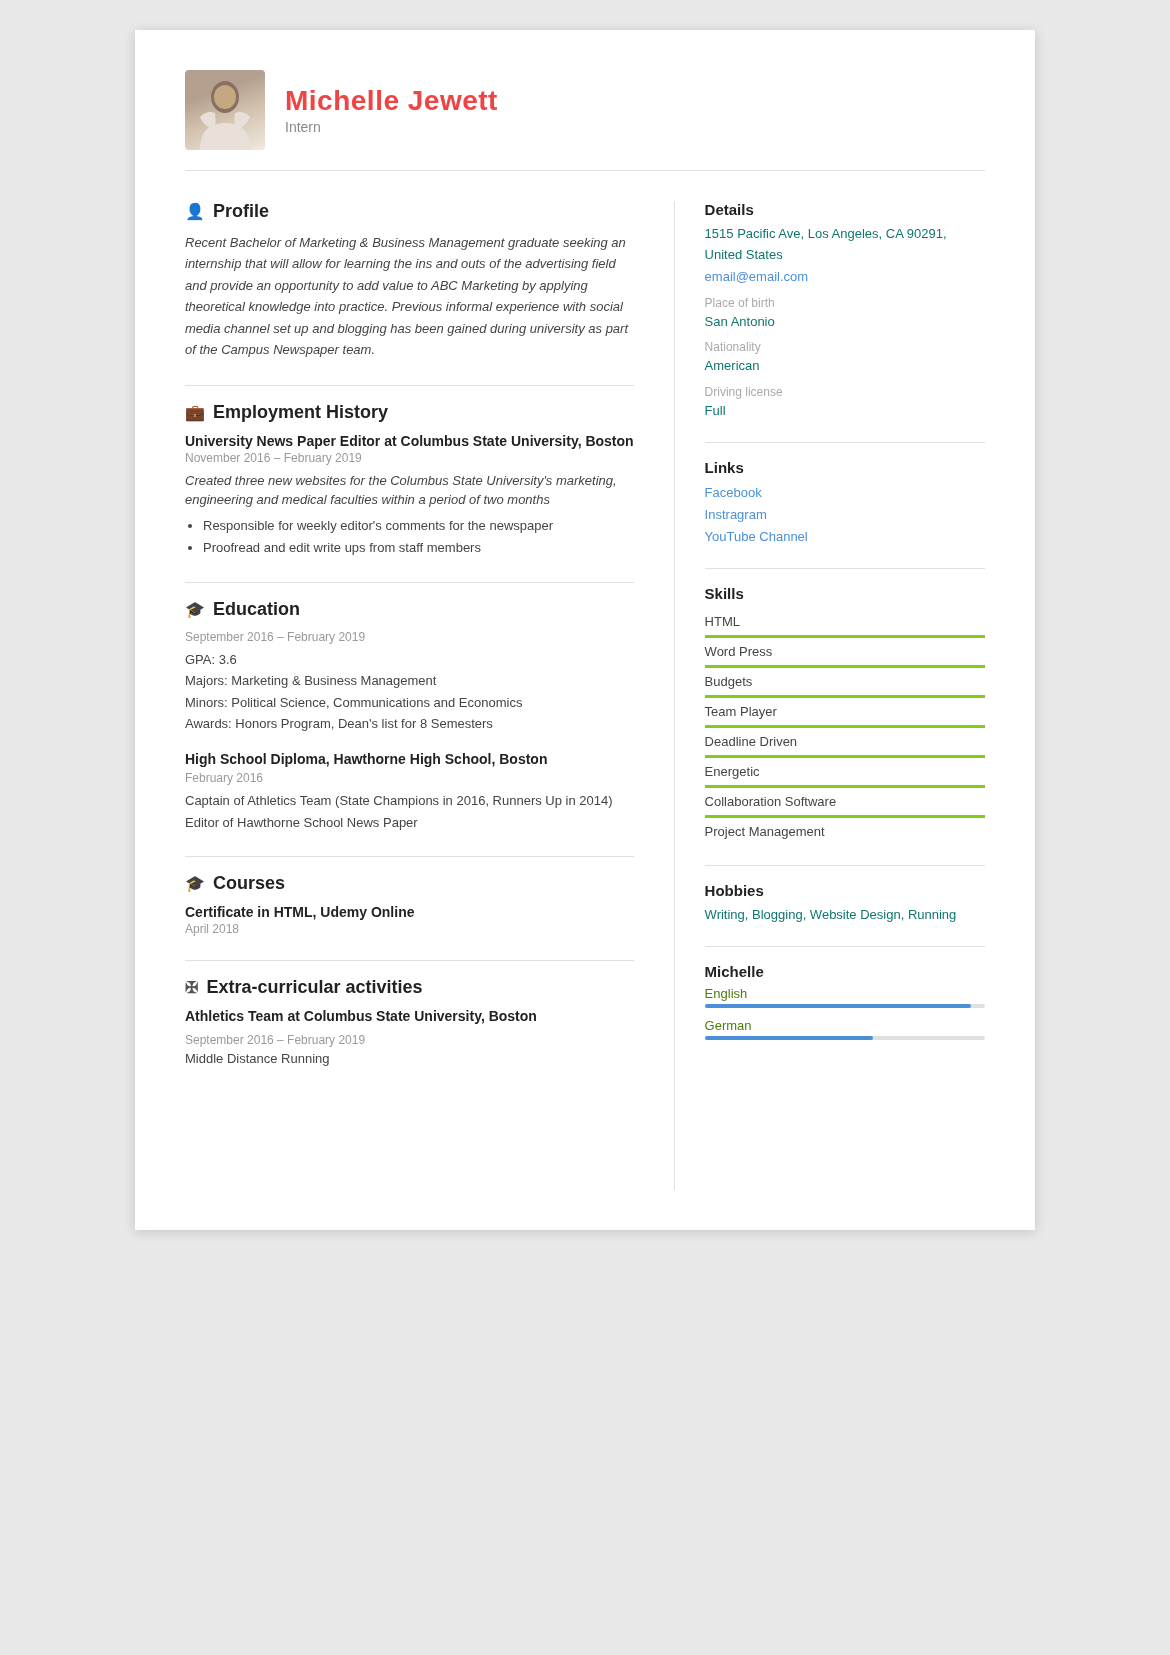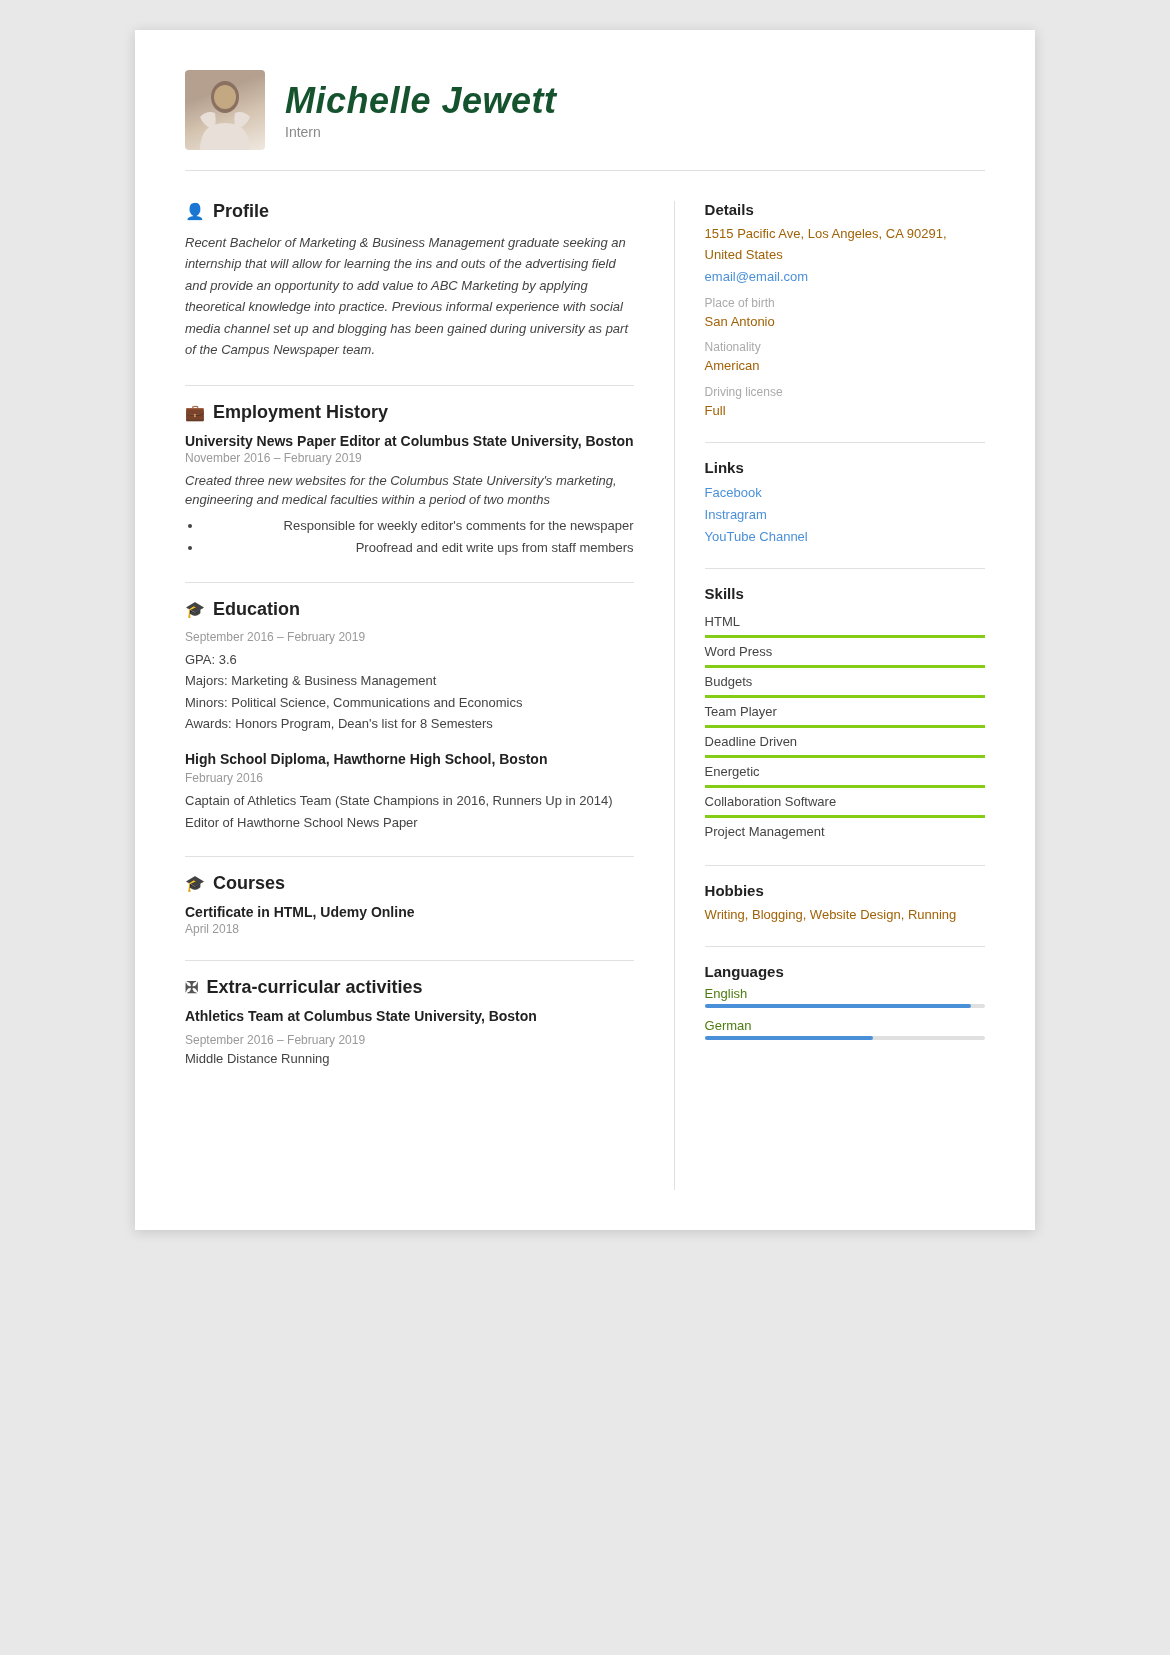--- a/index.html
+++ b/index.html
@@ -44,25 +44,24 @@
       background: linear-gradient(160deg, #b5a090 30%, #d4c4b0 60%, #f0e8e0 100%);
       display: flex;
       align-items: flex-end;
       justify-content: center;
     }
     .avatar-silhouette {
       width: 60px;
       height: 75px;
     }
     .header-info h1 {
-      font-size: 36px;
-      font-weight: bold;
-      color: #14532d;
+      font-size: 28px;
+      font-weight: bold;
+      color: #ef4444;
       letter-spacing: 0.5px;
-      font-style: italic;
     }
     .header-info .subtitle {
       font-size: 14px;
       color: #888;
       margin-top: 2px;
     }
     
     .content {
       display: flex;
       gap: 40px;
@@ -121,21 +120,20 @@
     }
     .job-bullets {
       padding-left: 18px;
       margin-top: 4px;
     }
     .job-bullets li {
       font-size: 13px;
       color: #444;
       margin-bottom: 3px;
       line-height: 1.5;
-      text-align: right;
     }
     
     .edu-title {
       font-size: 14px;
       font-weight: bold;
       color: #222;
       margin-bottom: 2px;
       line-height: 1.4;
     }
     .edu-date {
@@ -185,21 +183,21 @@
       margin-bottom: 20px;
     }
     .detail-heading {
       font-size: 15px;
       font-weight: bold;
       color: #222;
       margin-bottom: 6px;
     }
     .detail-text {
       font-size: 13px;
-      color: #a16207;
+      color: #0f766e;
       line-height: 1.6;
     }
     .detail-label {
       font-size: 12px;
       color: #aaa;
       margin-bottom: 2px;
       margin-top: 8px;
     }
     .detail-link {
       font-size: 13px;
@@ -388,21 +386,21 @@
       <hr class="divider">
 
       <div class="detail-section">
         <div class="detail-heading">Hobbies</div>
         <div class="detail-text">Writing, Blogging, Website Design, Running</div>
       </div>
 
       <hr class="divider">
 
       <div class="detail-section">
-        <div class="detail-heading">Languages</div>
+        <div class="detail-heading">Michelle</div>
         <div class="lang-item">
           <div class="lang-name">English</div>
           <div class="lang-bar-bg">
             <div class="lang-bar-fill" style="width:95%"></div>
           </div>
         </div>
         <div class="lang-item">
           <div class="lang-name">German</div>
           <div class="lang-bar-bg">
             <div class="lang-bar-fill" style="width:60%"></div>

